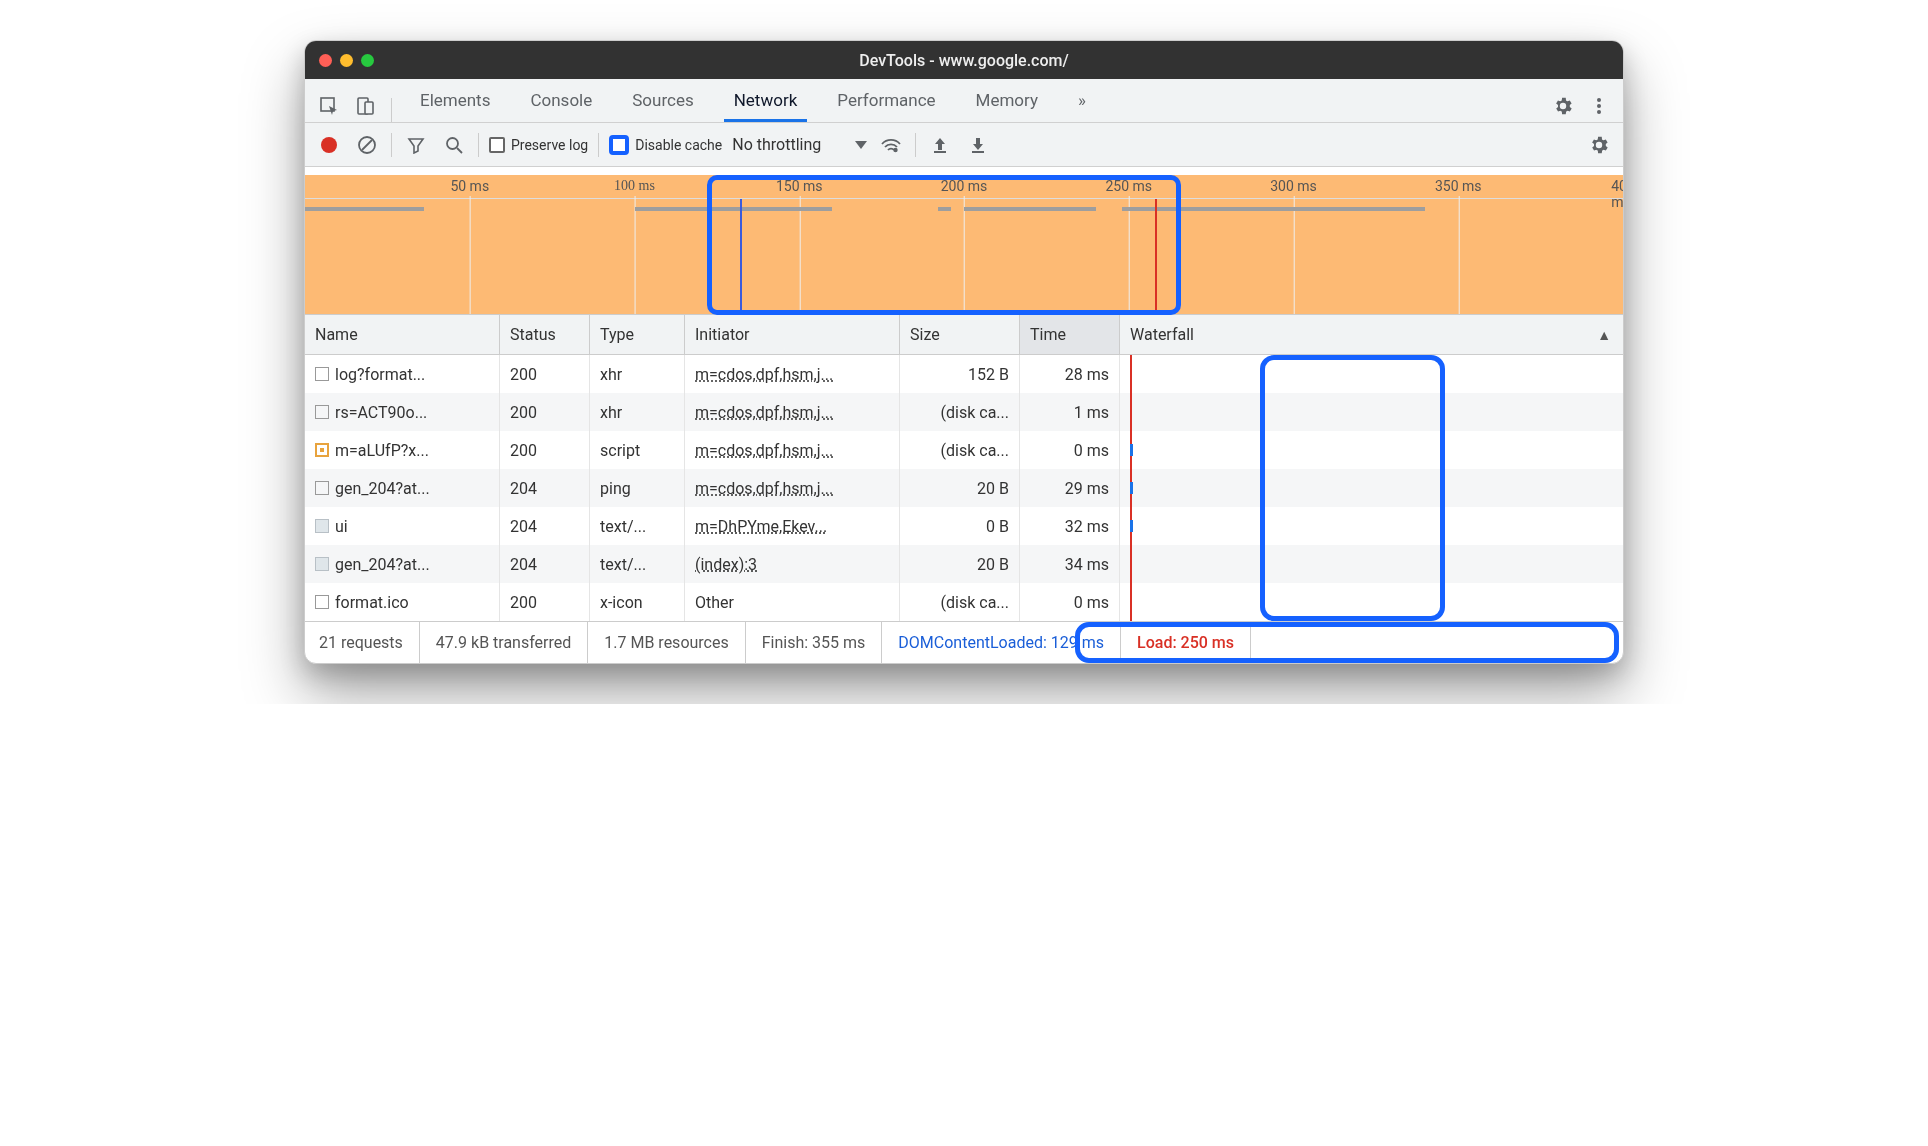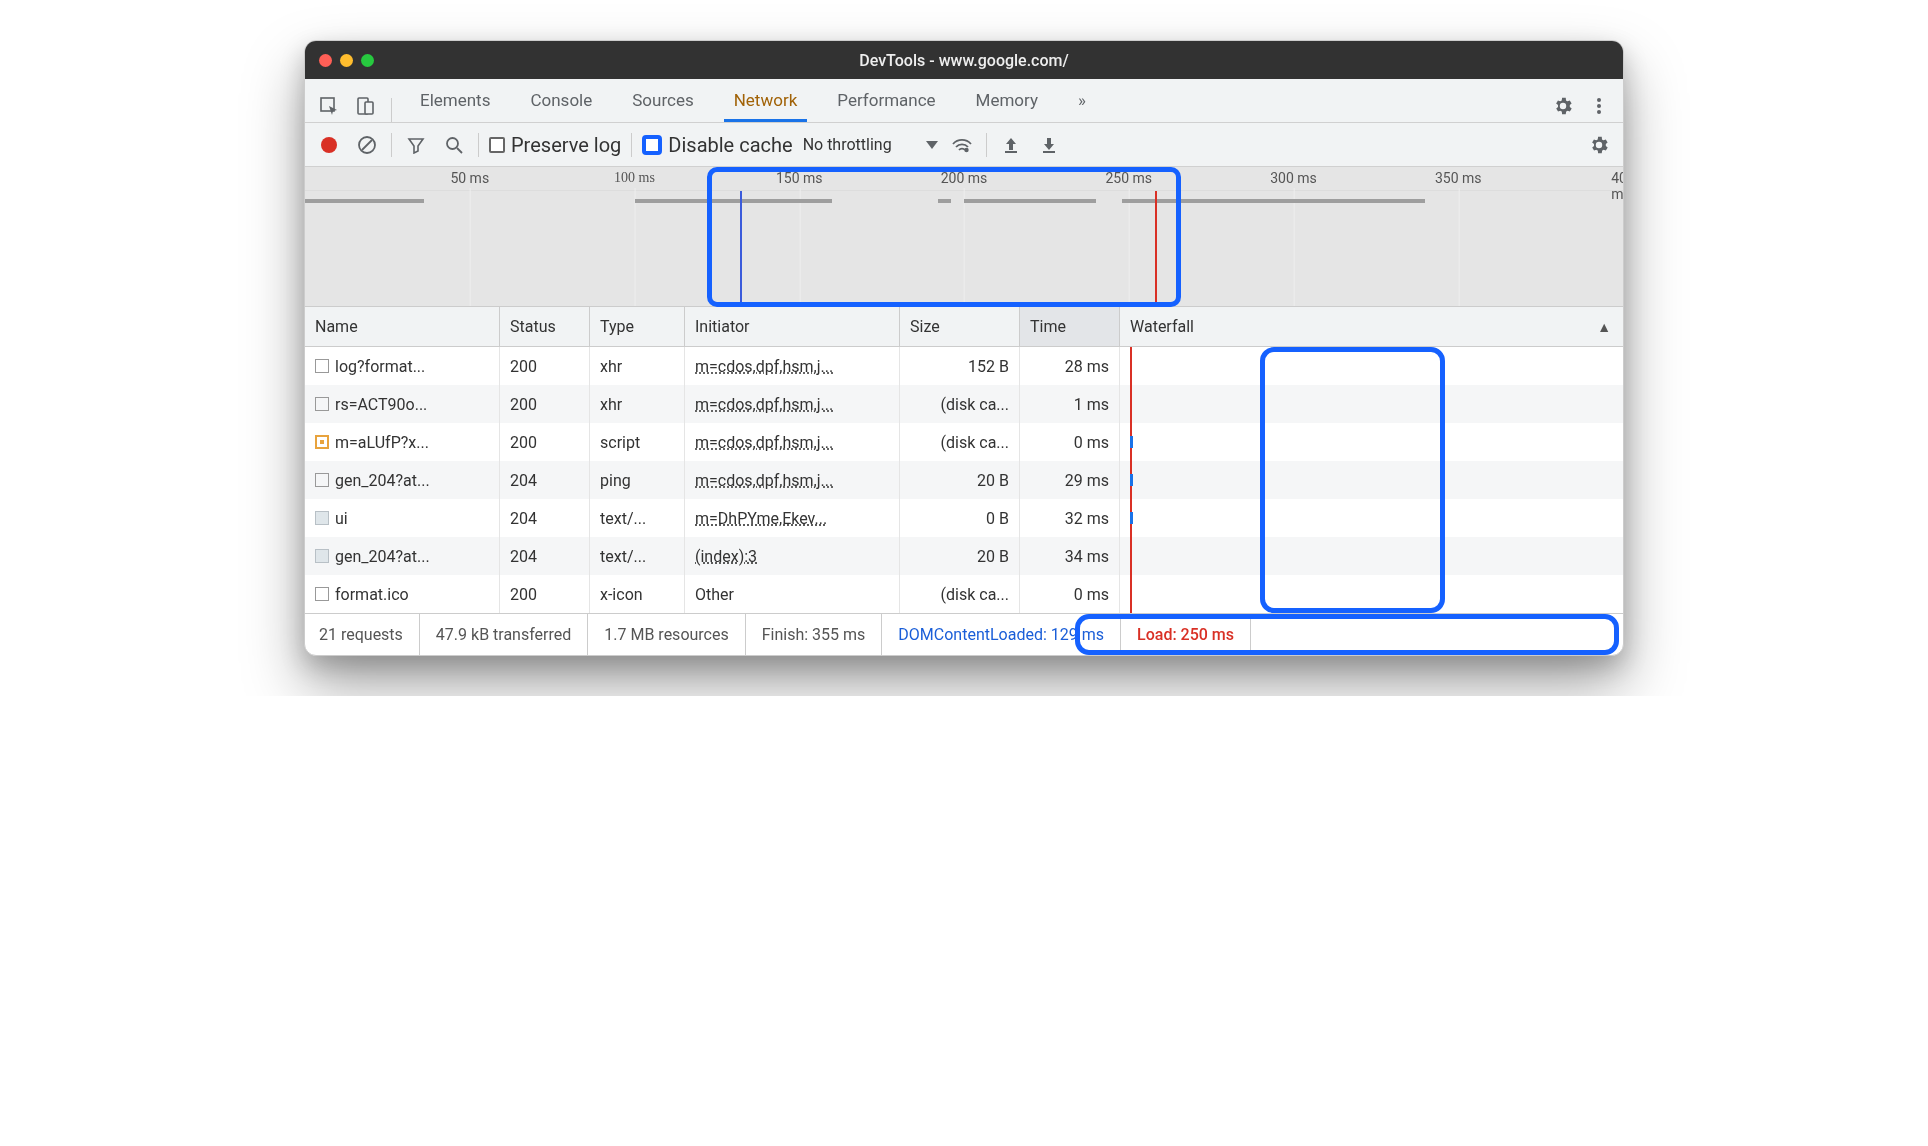--- a/index.html
+++ b/index.html
@@ -59,21 +59,21 @@
   .tab {
     padding: 0 18px;
     height: 44px;
     display: flex; align-items: center;
     color: #5f6367;
     font-size: 17px;
     cursor: pointer;
     position: relative;
   }
   .tab.active {
-    color: #a16207;
+    color: #0f172a;
   }
   .tab.active::after {
     content: "";
     position: absolute;
     bottom: 0; left: 8px; right: 8px;
     height: 3px;
     background: #1a73e8;
   }
   .tabbar .spacer { flex: 1; }
 
@@ -85,31 +85,32 @@
     border-bottom: 1px solid #d0d0d0;
     padding: 0 10px;
     gap: 10px;
   }
   .toolbar .icon-btn {
     width: 28px; height: 28px;
     display:flex;align-items:center;justify-content:center;
     color:#5f6367; cursor:pointer;
   }
   .record-dot { width: 16px; height: 16px; border-radius: 50%; background: #d93025; }
-  .check-item { display: flex; align-items: center; gap: 6px; font-size: 20px; color: #333; }
+  .check-item { display: flex; align-items: center; gap: 6px; font-size: 14px; color: #333; }
   .checkbox { width: 16px; height: 16px; border: 2px solid #666; border-radius: 2px; background:#fff; }
   .checkbox.hl { border: 4px solid #1561ff; width:20px;height:20px;border-radius:4px; }
   .throttle { display: flex; align-items: center; gap: 8px; font-size: 16px; color: #333; }
   .caret-down { width:0;height:0;border-left:6px solid transparent;border-right:6px solid transparent;border-top:8px solid #5f6367; }
 
   .overview {
     height: 140px;
     border-bottom: 1px solid #ccc;
     position: relative;
-    background: #e5e5e5;
+    background: #fdba74;
+    margin-top: 8px;
   }
   .overview .ticks {
     height: 24px;
     border-bottom: 1px solid #ddd;
     position: relative;
     font-size: 14px;
     color: #555;
   }
   .tick { position: absolute; top: 3px; transform: translateX(-50%); }
   .tick::before { content:""; position:absolute; left:50%; top:18px; width:1px; height:118px; background:#eee; }

